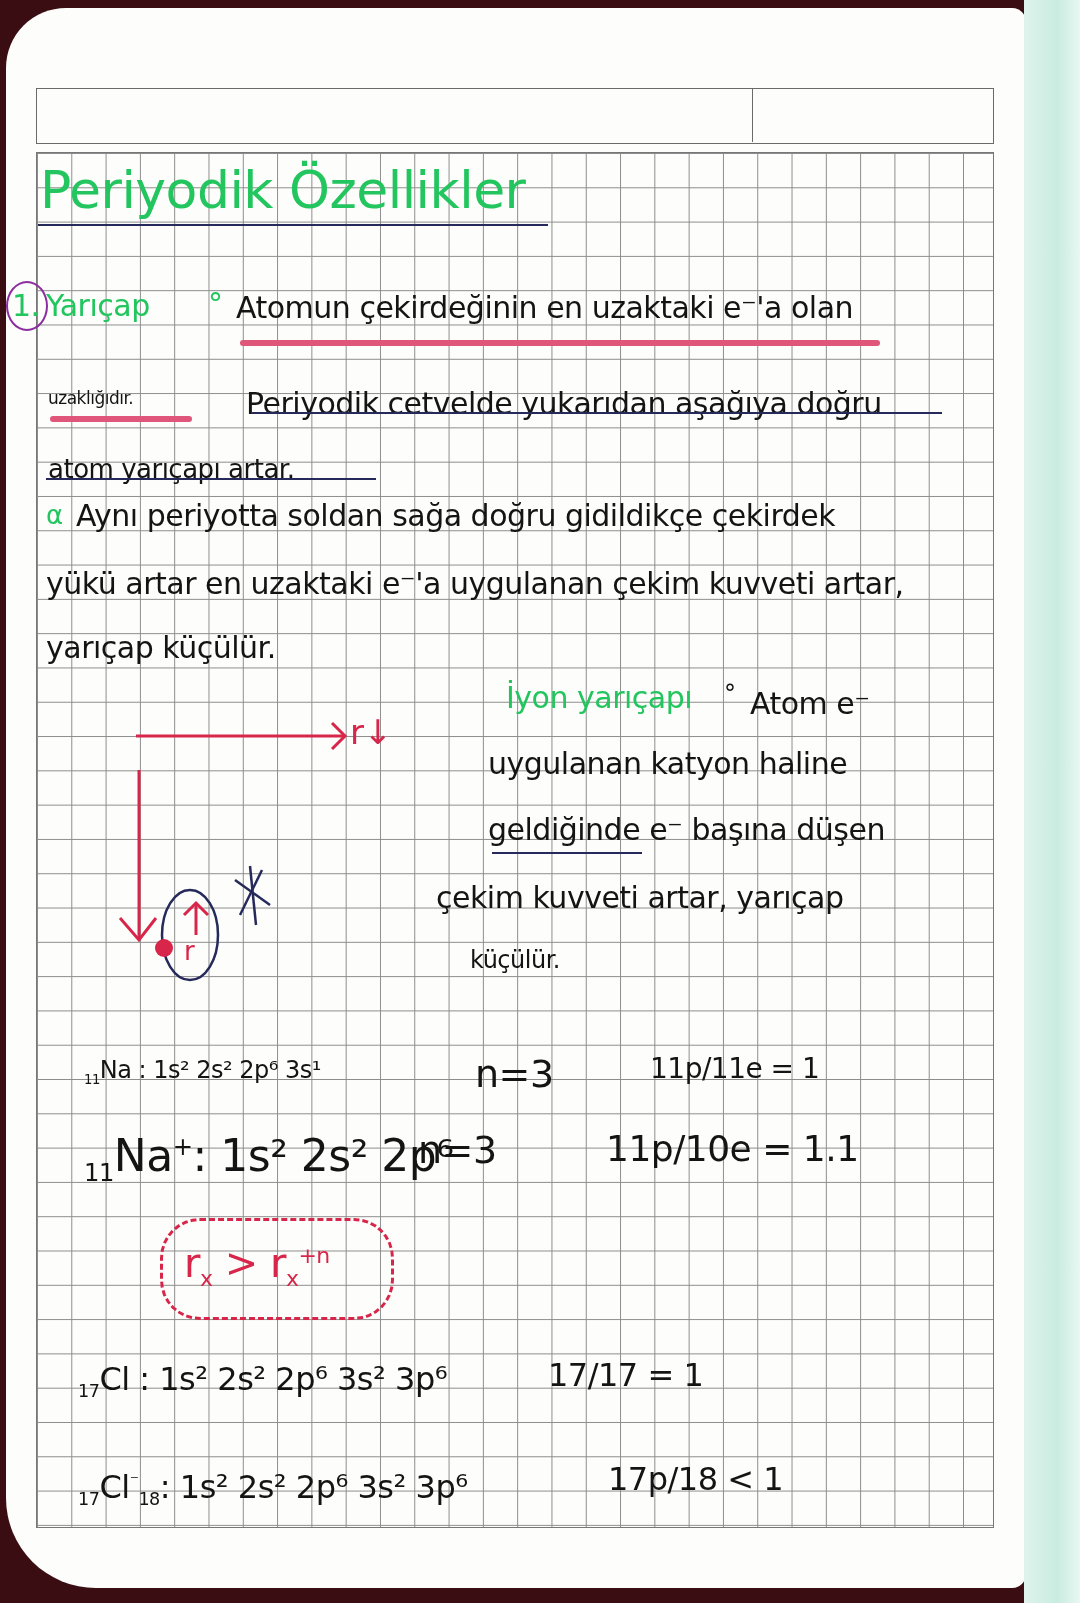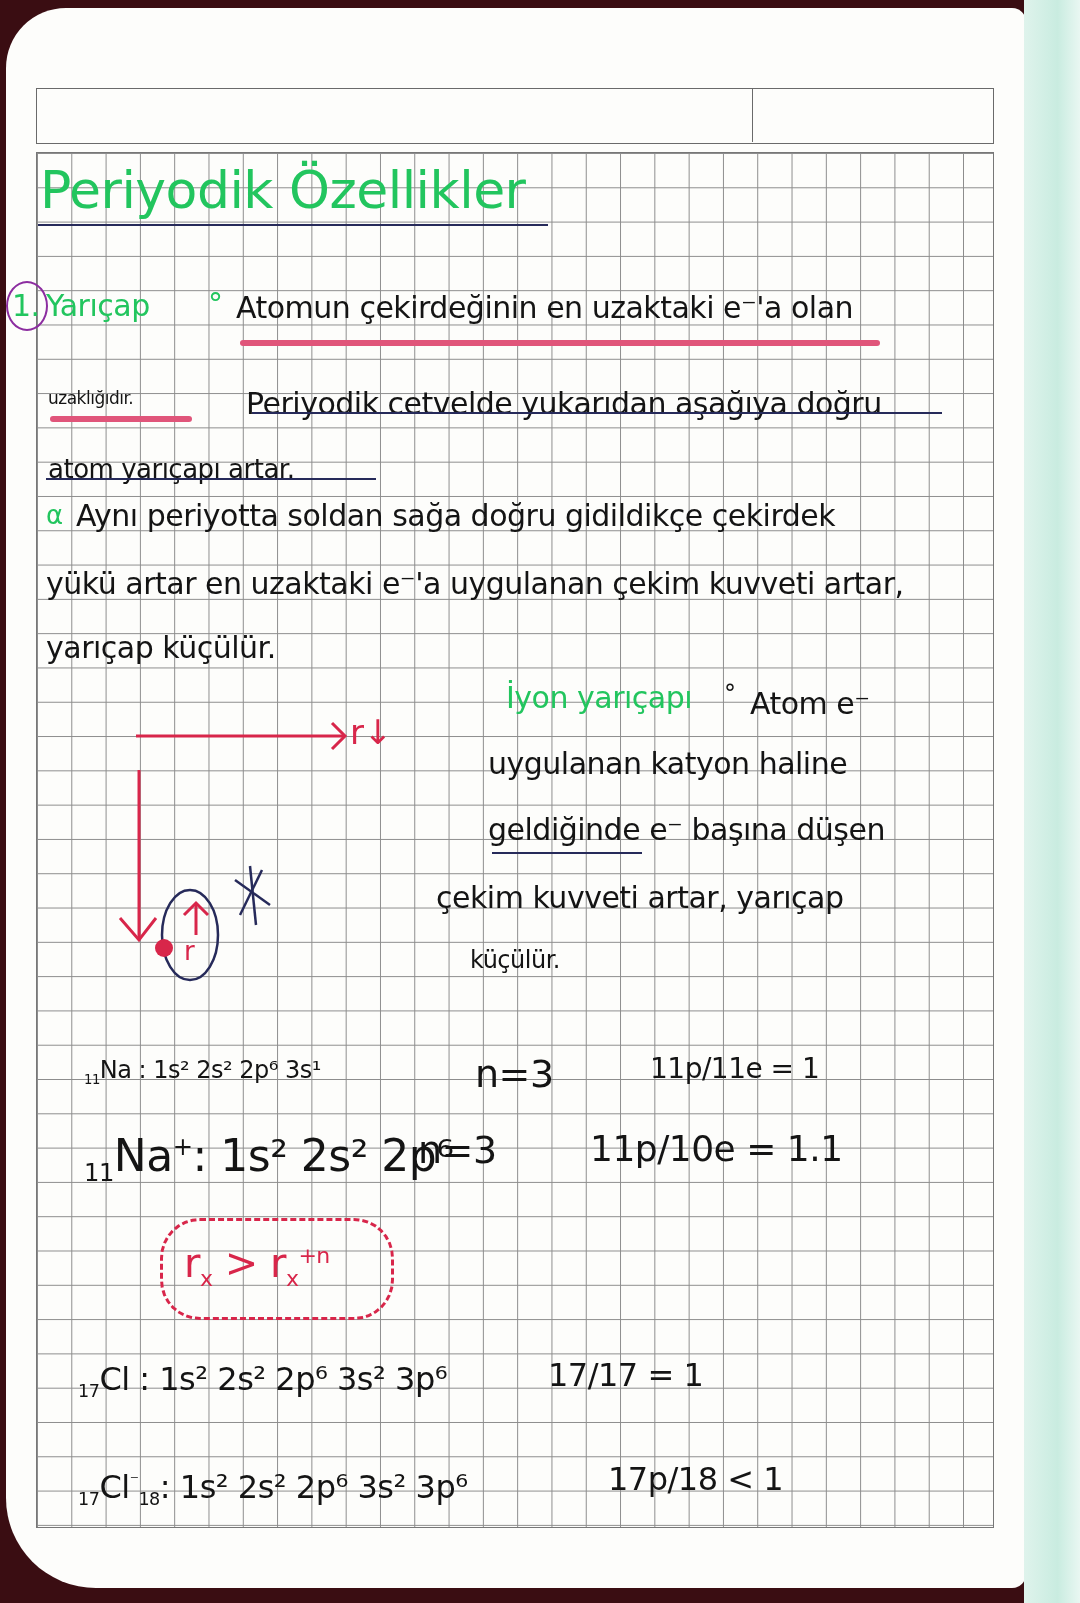--- a/index.html
+++ b/index.html
@@ -89,21 +89,21 @@
   <span>1s² 2s² 2p⁶ 3s¹</span>
 </div>
 <div class="hw black" style="left:475px;top:1052px;font-size:38px;">n=3</div>
 <div class="hw black" style="left:650px;top:1052px;font-size:28px;">11p/11e = 1</div>
 
 <div class="hw black" style="left:84px;top:1130px;font-size:44px;">
   <span class="sub">11</span><span>Na</span><span class="sup">+</span>:
   <span>1s² 2s² 2p⁶</span>
 </div>
 <div class="hw black" style="left:418px;top:1128px;font-size:38px;">n=3</div>
-<div class="hw black" style="left:590px;top:1128px;font-size:36px;">11p/10e = 1.1</div>
+<div class="hw black" style="left:606px;top:1128px;font-size:36px;">11p/10e = 1.1</div>
 
 <div class="cloud"></div>
 <div class="hw pink" style="left:184px;top:1240px;font-size:40px;">
   <span>r</span><span class="sub">x</span>
   <span>&gt;</span>
   <span>r</span><span class="sub">x</span><span class="sup">+n</span>
 </div>
 
 <div class="hw black" style="left:78px;top:1360px;font-size:32px;">
   <span class="sub">17</span><span>Cl</span> :

